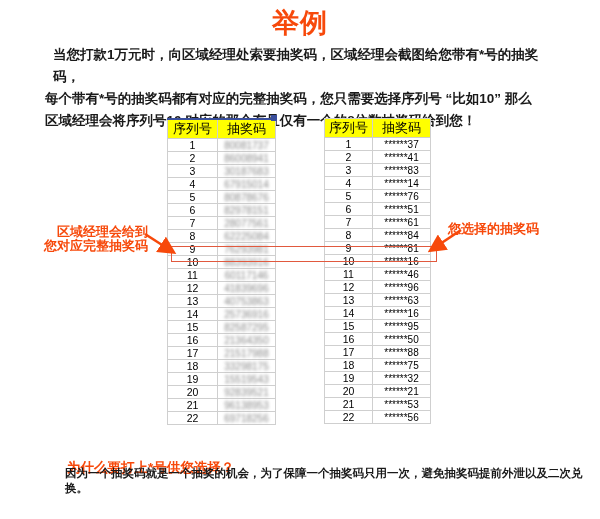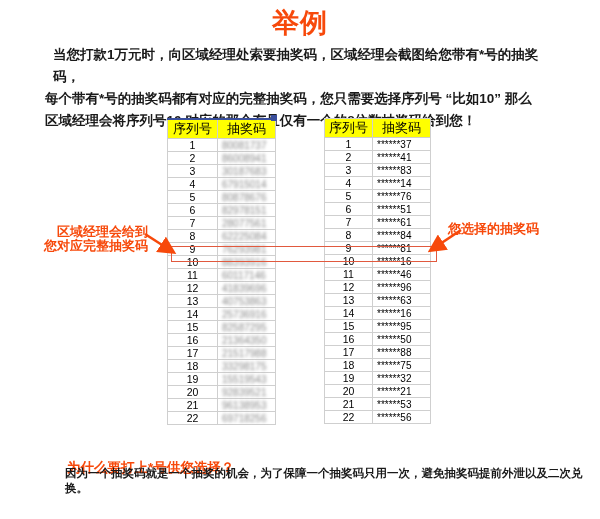--- a/index.html
+++ b/index.html
@@ -21,21 +21,21 @@
          font-size:13.5px;font-weight:bold;color:var(--ink);line-height:22px;}
   .intro .line1{padding-left:8px;}
 
   table.xl{position:absolute;border-collapse:collapse;table-layout:fixed;
            font-size:10.5px;color:#000;}
   table.xl th{background:var(--header-bg);font-weight:normal;font-size:13px;
               border:1px solid var(--grid);height:14px;text-align:center;padding:0;}
   table.xl td{border:1px solid var(--grid);height:11.6px;padding:0 4px;
               white-space:nowrap;overflow:hidden;}
   table.xl td.serial{text-align:center;padding:0;}
-  table.xl td.code{text-align:left;font-size:10px;}
+  table.xl td.code{text-align:center;font-size:10px;}
   #left-table{left:167px;top:118px;width:108px;}
   #left-table col.c1{width:50px;} #left-table col.c2{width:58px;}
   #right-table{left:324px;top:118px;width:106px;}
   #right-table col.c1{width:48px;} #right-table col.c2{width:58px;}
   #left-table tr:first-child th{border-top:2px solid var(--sel-blue);}
   .blur-codes td.code{filter:blur(1.6px);color:#8a8a8a;}
   .fill-handle{position:absolute;left:271px;top:115px;width:6px;height:6px;
                background:var(--sel-blue);}
 
   .highlight-box{position:absolute;left:171px;top:246px;width:266px;height:16px;

